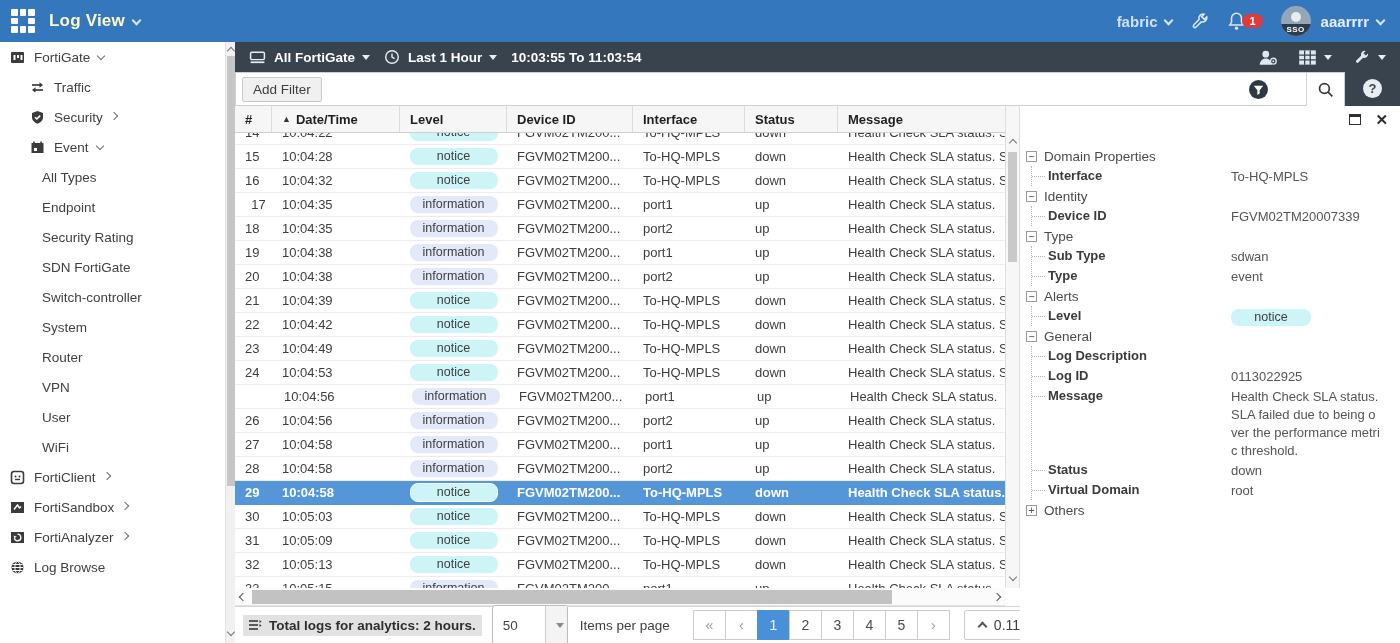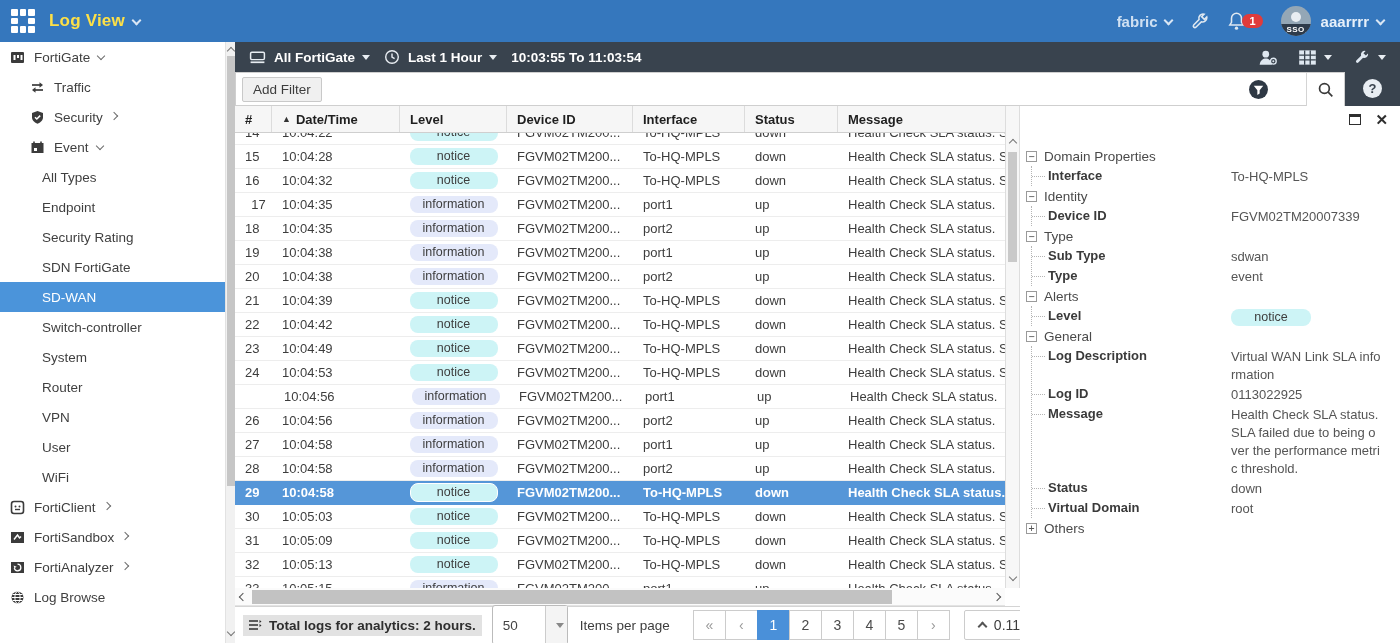--- a/index.html
+++ b/index.html
@@ -6,21 +6,21 @@
   html,body { width:1400px; height:643px; overflow:hidden;
     font-family:"Liberation Sans", sans-serif; background:#fff; font-size:13px; color:#3d3d3d; }
 
   
   #topbar { position:absolute; left:0; top:0; width:1400px; height:42px; background:#3577bd;
     display:flex; align-items:center; color:#d9e6f4; }
   #logo-grid { width:24px; height:24px; margin-left:11px; display:grid;
     grid-template-columns:repeat(3,1fr); grid-template-rows:repeat(3,1fr); gap:2px; }
   #logo-grid span { background:#fff; border-radius:1px; }
   #logo-grid span.hole { background:transparent; }
-  .tb-title { font-size:17px; font-weight:bold; color:#fde047; margin-left:14px; letter-spacing:.2px; }
+  .tb-title { font-size:17px; font-weight:bold; color:#fef9c3; margin-left:14px; letter-spacing:.2px; }
   .chev { display:inline-block; width:7px; height:7px; border-right:2px solid currentColor;
     border-bottom:2px solid currentColor; transform:rotate(45deg); margin:0 0 2px 8px; }
   .chev.right { transform:rotate(-45deg); }
   .chev.thin { border-width:1.5px; }
   #topbar-right { margin-left:auto; display:flex; align-items:center; gap:18px; padding-right:16px; }
   .fabric-lbl { font-size:15px; font-weight:bold; color:#cfe0f2; }
   .icon-btn { display:flex; align-items:center; cursor:pointer; }
   .bell-wrap { position:relative; display:flex; align-items:center; }
   .red-badge { background:#e03b3b; color:#fff; font-size:11px; font-weight:bold;
     border-radius:9px; padding:1px 7px; margin-left:-4px; }
@@ -234,23 +234,20 @@
       <span class="sb-label">All Types</span>
     </div>
     <div class="sb-item lvl2">
       <span class="sb-label">Endpoint</span>
     </div>
     <div class="sb-item lvl2">
       <span class="sb-label">Security Rating</span>
     </div>
     <div class="sb-item lvl2">
       <span class="sb-label">SDN FortiGate</span>
-    </div>
-    <div class="sb-item lvl2 selected">
-      <span class="sb-label">SD-WAN</span>
     </div>
     <div class="sb-item lvl2">
       <span class="sb-label">Switch-controller</span>
     </div>
     <div class="sb-item lvl2">
       <span class="sb-label">System</span>
     </div>
     <div class="sb-item lvl2">
       <span class="sb-label">Router</span>
     </div>
@@ -721,21 +718,20 @@
           <span class="d-val"><span class="badge" style="background: rgb(205, 244, 246);">notice</span></span>
         </div>
       </div>
       <div class="d-section">
         <span class="d-expander">−</span>
         <span class="lbl">General</span>
       </div>
       <div class="d-fields">
         <div class="d-field">
           <span class="d-key">Log Description</span>
-          <span class="d-val">Virtual WAN Link SLA information</span>
         </div>
         <div class="d-field">
           <span class="d-key">Log ID</span>
           <span class="d-val">0113022925</span>
         </div>
         <div class="d-field">
           <span class="d-key">Message</span>
           <span class="d-val">Health Check SLA status. SLA failed due to being over the performance metric threshold.</span>
         </div>
         <div class="d-field">

